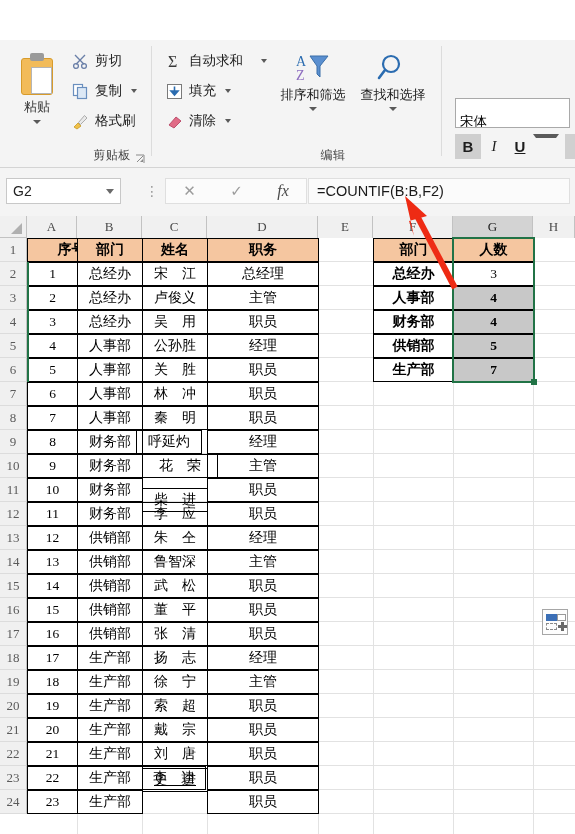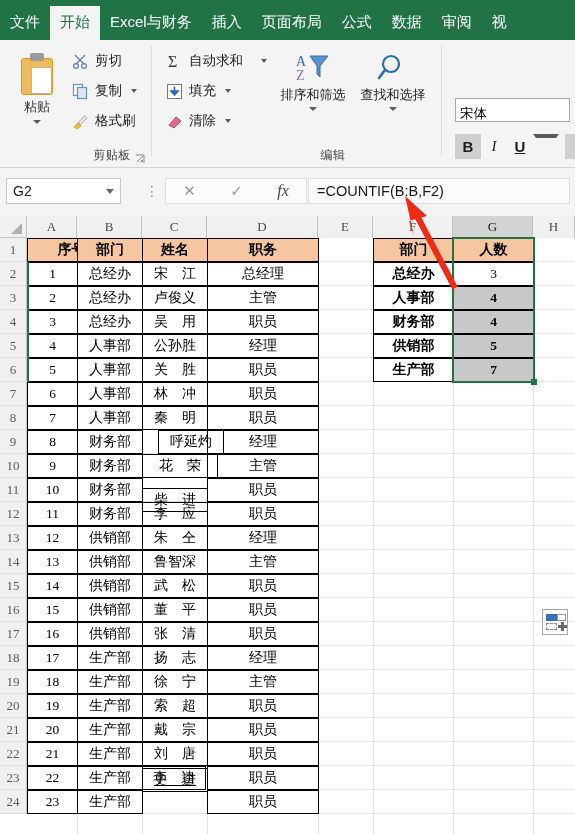--- a/index.html
+++ b/index.html
@@ -78,21 +78,21 @@
   .bigbtn {
     position: absolute; text-align: center; cursor: default; width: 74px;
   }
   .bigbtn .bic { height: 40px; display: flex; align-items: center; justify-content: center; }
   .bigbtn .blabel { font-size: 13px; color: #212121; line-height: 1.15; display: block; }
 
   
   .fontbox {
     position: absolute; left: 455px; top: 58px; width: 115px; height: 24px;
     border: 1px solid #a9a9a9; background: #fff; font-size: 13.5px;
-    color: #000; padding: 6px 4px; overflow: hidden; white-space: nowrap;
+    color: #000; padding: 14px 4px; overflow: hidden; white-space: nowrap;
   }
   .biu { position: absolute; left: 455px; top: 94px; display: flex; align-items: center; }
   .biu span {
     width: 26px; height: 25px; display: flex; align-items: center; justify-content: center;
     font-size: 15px; color: #1d1d1d; cursor: default;
   }
   .biu .on { background: #cfcfcf; font-weight: bold; }
   .biu .bd { font-weight: bold; }
   .biu .it { font-style: italic; font-family: "Liberation Serif", serif; }
   .biu .ul { text-decoration: underline; font-weight: bold; }
@@ -199,31 +199,20 @@
   .qb-plus::before { left: 3px; top: 0; width: 3px; height: 9px; }
   .qb-plus::after  { left: 0; top: 3px; width: 9px; height: 3px; }
 
   .arrow { position: absolute; left: 0; top: 0; pointer-events: none; }
 </style>
 </head>
 <body>
 
 <div id="app">
 
-  <div class="tabbar">
-    <div class="tab">文件</div>
-    <div class="tab active">开始</div>
-    <div class="tab">Excel与财务</div>
-    <div class="tab">插入</div>
-    <div class="tab">页面布局</div>
-    <div class="tab">公式</div>
-    <div class="tab">数据</div>
-    <div class="tab">审阅</div>
-    <div class="tab">视</div>
-  </div>
 
   <div class="ribbon">
 
     <div class="grp" style="left:0; width:152px;">
       <div class="paste-btn">
         <div class="clip-icon">
           <div class="clip-body"></div>
           <div class="clip-clasp"></div>
           <div class="clip-page"></div>
         </div>
@@ -466,21 +455,21 @@
     <div class="cell bdr" style="left:142px;top:166px;width:66px;">林　冲</div>
     <div class="cell bdr" style="left:207px;top:166px;width:112px;">职员</div>
 
     <div class="cell bdr num" style="left:27px;top:190px;width:51px;">7</div>
     <div class="cell bdr" style="left:77px;top:190px;width:66px;">人事部</div>
     <div class="cell bdr" style="left:142px;top:190px;width:66px;">秦　明</div>
     <div class="cell bdr" style="left:207px;top:190px;width:112px;">职员</div>
 
     <div class="cell bdr num" style="left:27px;top:214px;width:51px;">8</div>
     <div class="cell bdr" style="left:77px;top:214px;width:66px;">财务部</div>
-    <div class="cell bdr" style="left:158px;top:214px;width:66px;">呼延灼</div>
+    <div class="cell bdr" style="left:136px;top:214px;width:66px;">呼延灼</div>
     <div class="cell bdr" style="left:207px;top:214px;width:112px;">经理</div>
 
     <div class="cell bdr num" style="left:27px;top:238px;width:51px;">9</div>
     <div class="cell bdr" style="left:77px;top:238px;width:66px;">财务部</div>
     <div class="cell bdr" style="left:142px;top:238px;width:76px;">花　荣</div>
     <div class="cell bdr" style="left:207px;top:238px;width:112px;">主管</div>
 
     <div class="cell bdr num" style="left:27px;top:262px;width:51px;">10</div>
     <div class="cell bdr" style="left:77px;top:262px;width:66px;">财务部</div>
     <div class="cell bdr" style="left:142px;top:272px;width:66px;">柴　进</div>

